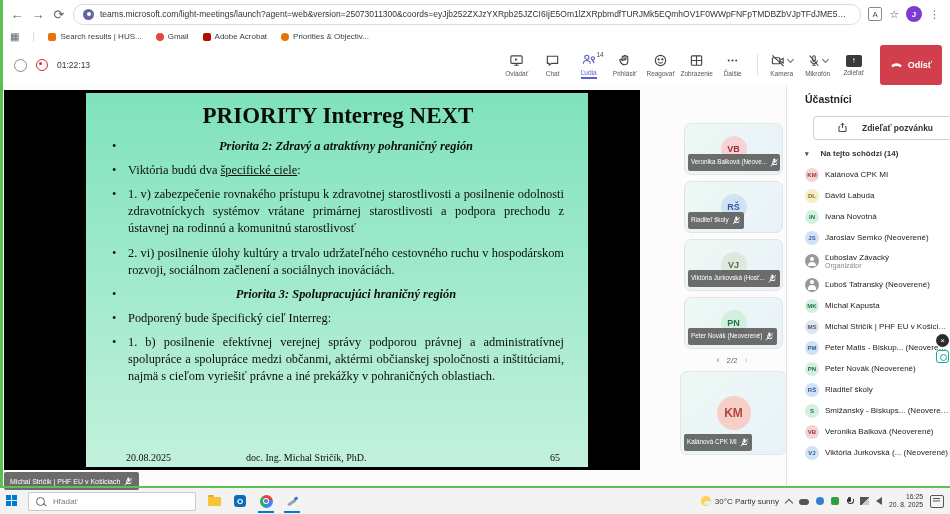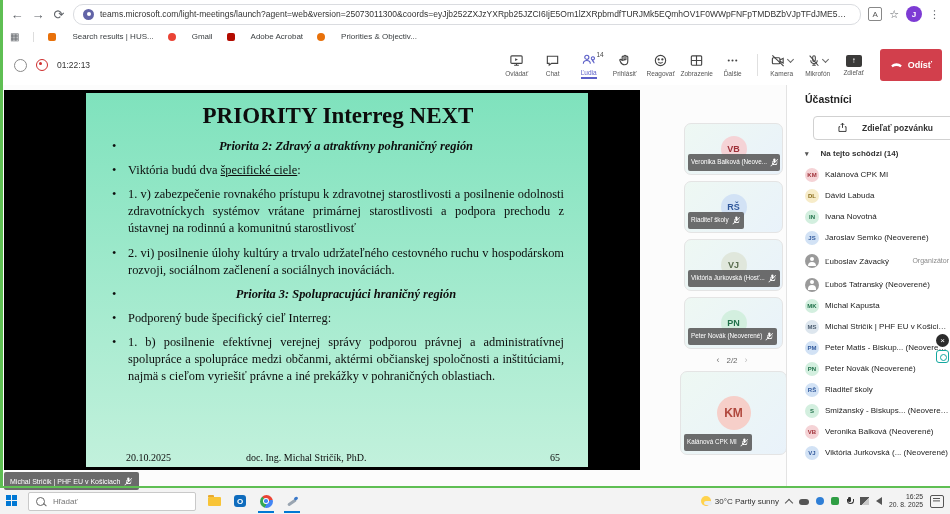--- a/index.html
+++ b/index.html
@@ -19,21 +19,21 @@
          display:flex;align-items:center;justify-content:center;flex:none}
   .starico{font-size:11px;color:#5f6368;flex:none}
   .prof{width:16px;height:16px;border-radius:50%;background:#7d3bd4;color:#fff;font-size:8px;
         font-weight:bold;display:flex;align-items:center;justify-content:center;flex:none}
   .dots{color:#5f6368;font-size:11px;flex:none}
 
   .bbar{position:absolute;left:0;top:28px;right:0;height:17px;display:flex;align-items:center;
         gap:14px;padding:0 10px;background:#fff;border-bottom:1px solid #efefef}
   .bgrid{color:#5f6368;font-size:10px}
   .bsep{width:1px;height:10px;background:#ddd}
-  .bitem{display:flex;align-items:center;gap:16px;font-size:8px;color:#3c4043;white-space:nowrap}
+  .bitem{display:flex;align-items:center;gap:4px;font-size:8px;color:#3c4043;white-space:nowrap}
   .bico{width:8px;height:8px;border-radius:2px;flex:none}
 
   
   .tbar{position:absolute;left:0;top:45px;right:0;height:40px;background:#fff;
         border-bottom:1px solid #ebebeb;display:flex;align-items:center;padding:0 8px}
   .tleft{display:flex;align-items:center;gap:9px;margin-left:6px}
   .shield{width:11px;height:11px;border:1.4px solid #8a8a8a;border-radius:50%}
   .rec{width:10px;height:10px;border:1.5px solid #cf2e2e;border-radius:50%;position:relative}
   .rec::after{content:"";position:absolute;left:2px;top:2px;width:3px;height:3px;border-radius:50%;background:#cf2e2e}
   .timer{font-size:8.5px;color:#333}
@@ -43,21 +43,21 @@
   .tb svg{display:block}
   .tb-lbl{font-size:6.5px;color:#555;white-space:nowrap}
   .tb.active .tb-lbl{color:#5b5fc7;border-bottom:2px solid #5b5fc7;padding-bottom:1px}
   .badge{position:absolute;top:4px;right:3px;font-size:6.5px;color:#444}
   .chev{width:4px;height:4px;border-right:1.2px solid #666;border-bottom:1.2px solid #666;
         transform:rotate(45deg);margin-left:2px;margin-top:-2px}
   .iconrow{display:flex;align-items:center}
   .tdiv{width:1px;height:22px;background:#e0e0e0;margin:0 6px}
   .sharebox{width:16px;height:12px;background:#3b3a39;border-radius:2px;display:flex;
             align-items:center;justify-content:center;color:#fff;font-size:8px;line-height:1}
-  .leave{margin-left:8px;height:32px;background:#d23f4c;border-radius:3px;color:#fff;display:flex;
+  .leave{margin-left:8px;height:40px;background:#d23f4c;border-radius:3px;color:#fff;display:flex;
          align-items:center;gap:5px;padding:0 10px;font-size:9px;font-weight:bold;cursor:pointer}
 
   
   .main{position:absolute;left:0;top:85px;right:0;bottom:26px;background:#fcfcfc}
   .stage{position:absolute;left:4px;top:5px;width:636px;height:380px;background:#000}
   .slide{position:absolute;left:82px;top:3px;width:502px;height:374px;box-sizing:border-box;
          background:linear-gradient(#7fe2bd,#c2f1dc);color:#0d0d0d;
          font-family:"Liberation Serif",serif;display:flex;flex-direction:column;
          padding:8px 24px 2px 26px}
   .stitle{text-align:center;font-size:23px;font-weight:bold;margin:2px 0 9px}
@@ -97,21 +97,21 @@
           display:flex;align-items:center;justify-content:center;gap:14px;font-size:8.5px;
           font-weight:bold;color:#333;cursor:pointer}
   .sect{display:flex;align-items:center;gap:12px;font-size:8px;font-weight:bold;color:#333;margin:4px 0 6px}
   .caret{font-size:7px;color:#555}
   .prow{display:flex;align-items:center;gap:6px;height:21px}
   .prow.tall{height:26px}
   .pav{width:14px;height:14px;border-radius:50%;font-size:6px;font-weight:bold;flex:none;
        display:flex;align-items:center;justify-content:center;position:relative}
   .pnm{flex:1;min-width:0;font-size:8px;color:#222;white-space:nowrap;overflow:hidden;text-overflow:ellipsis}
   .psub{font-size:7px;color:#8a8a8a;line-height:1.1}
-  .nwrap{flex:1;min-width:0;display:flex;flex-direction:row;justify-content:center}
+  .nwrap{flex:1;min-width:0;display:flex;flex-direction:column;justify-content:center}
 
   .av-pink{background:#f5d3d6;color:#9f3038}
   .av-cream{background:#f7ecc9;color:#8a6d1d}
   .av-mint{background:#d3efdf;color:#20714a}
   .av-blue{background:#d2e2f5;color:#31599c}
   .av-slate{background:#dde6ee;color:#4a5b6e}
   .av-sage{background:#e0e7dc;color:#5a6e4f}
   .av-salmon{background:#f6cfc9;color:#b0473d}
   .av-gray{background:#9a9a9a;color:#fff}
   .av-gray::before{content:"";position:absolute;left:5px;top:2.5px;width:4px;height:4px;border-radius:50%;background:#fff}
@@ -368,21 +368,21 @@
         </div>
         <div class="bul">
           <span class="dot">•</span>
           <p>Podporený bude špecifický cieľ Interreg:</p>
         </div>
         <div class="bul">
           <span class="dot">•</span>
           <p>1. b) posilnenie efektívnej verejnej správy podporou právnej a administratívnej spolupráce a spolupráce medzi občanmi, aktérmi občianskej spoločnosti a inštitúciami, najmä s cieľom vyriešiť právne a iné prekážky v pohraničných oblastiach.</p>
         </div>
         <div class="sfoot">
-          <span class="fdate">20.10.2025</span>
+          <span class="fdate">20.08.2025</span>
           <span class="fauth">doc. Ing. Michal Stričík, PhD.</span>
           <span class="fpage">65</span>
         </div>
       </div>
     </div>
 
     <div class="strip">
       <div class="tile">
         <span class="tav av-pink">VB</span>
         <span class="chip">

